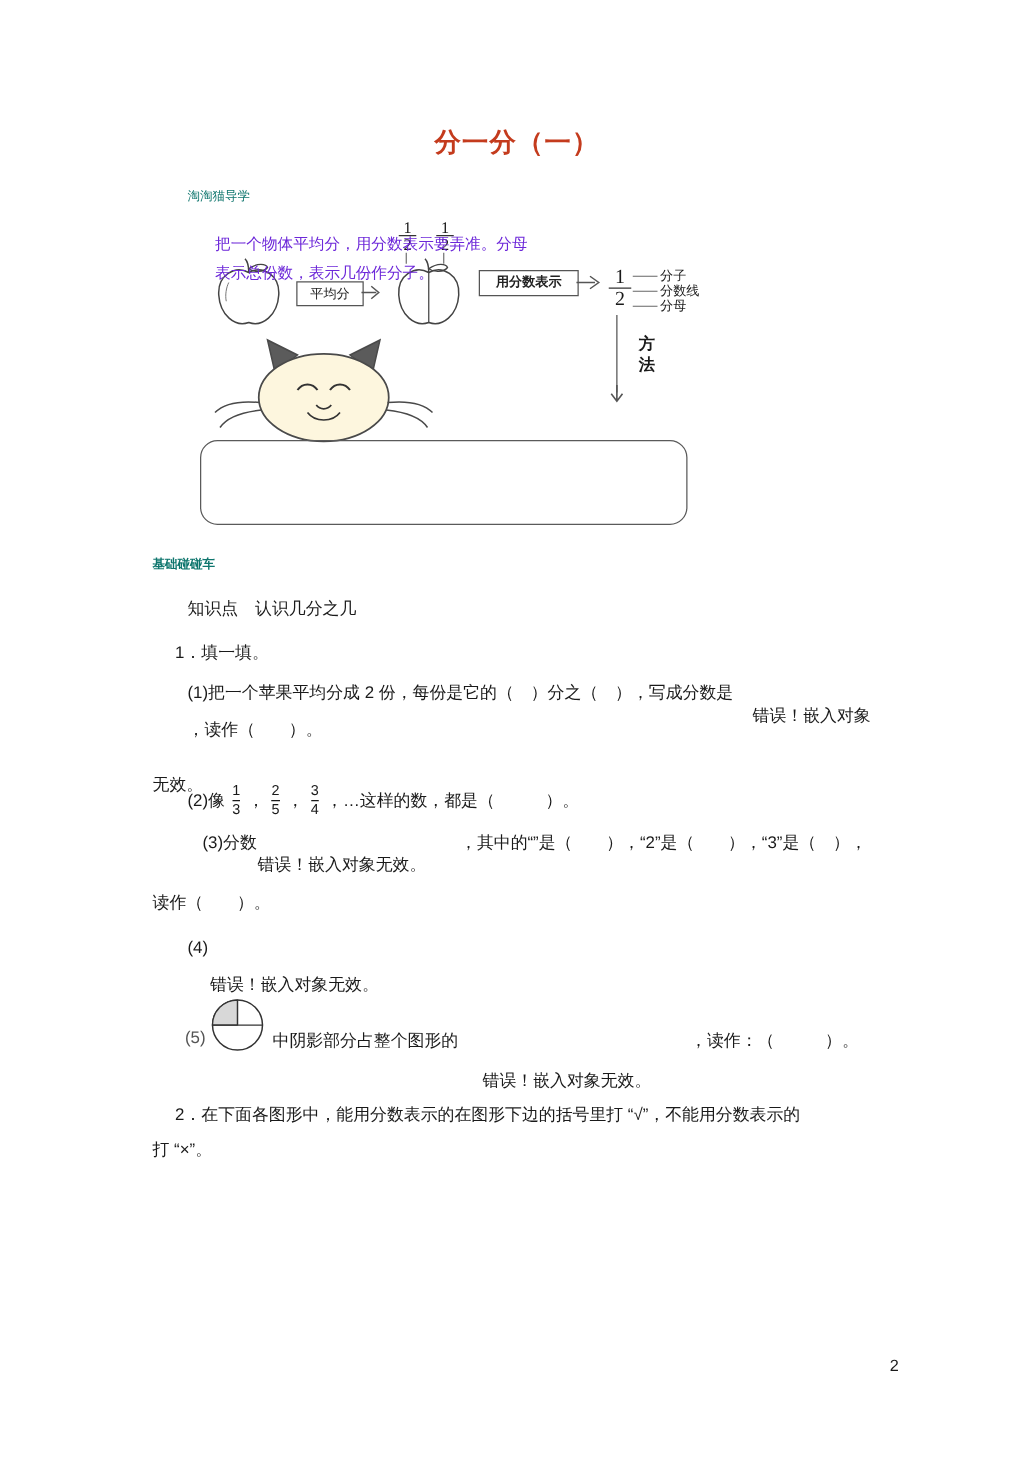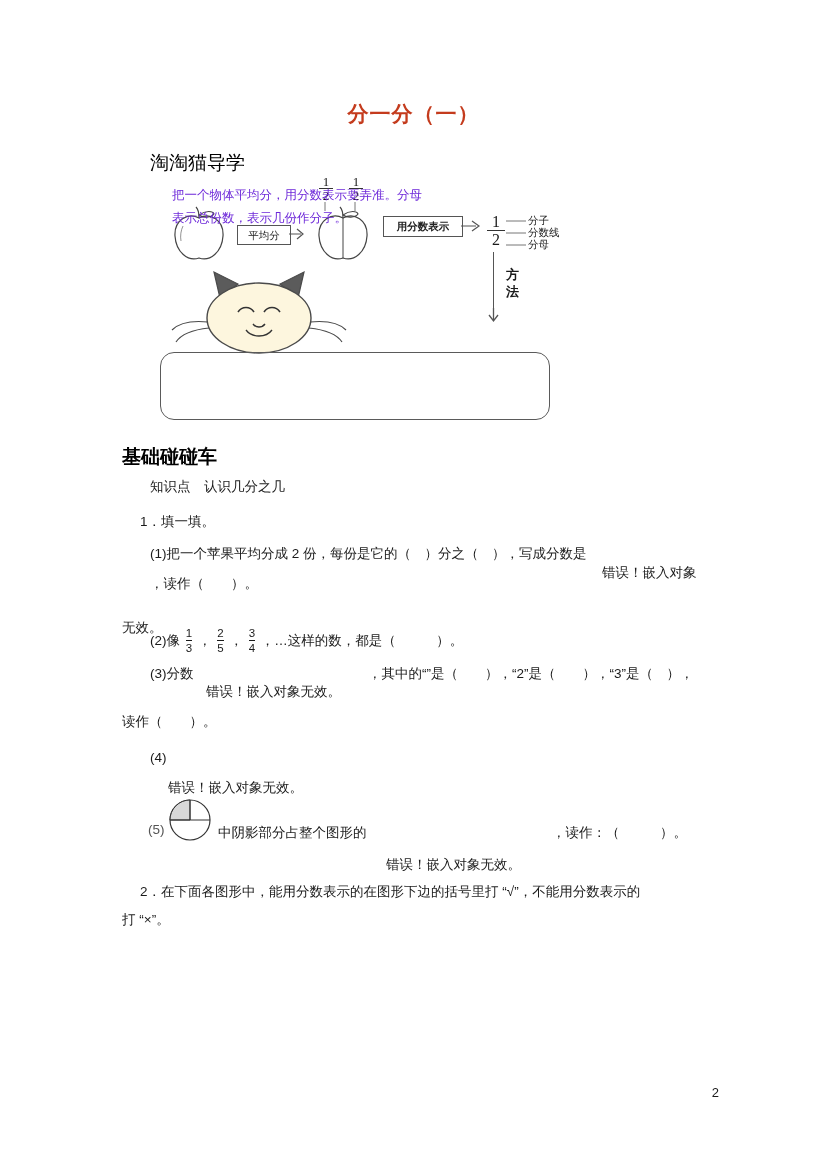--- a/index.html
+++ b/index.html
@@ -28,23 +28,23 @@
     width: 827px;
     text-align: center;
     color: #c43b1d;
     font-size: 21px;
     font-weight: bold;
     letter-spacing: 1px;
     font-family: "Liberation Sans", sans-serif;
   }
   .heading {
     position: absolute;
-    font-size: 19px;
+    font-size: 10px;
     font-family: Liberation Serif, serif;
-    color: #000000;
+    color: #0f766e;
   }
   .heading-bold {
     font-weight: bold;
   }
   .body-text {
     position: absolute;
     font-size: 13.5px;
     line-height: 20px;
     color: #1a1a1a;
     font-family: "Liberation Sans", sans-serif;
@@ -212,21 +212,21 @@
       <path d="M0 30 L20 30" stroke="#666" stroke-width="0.9"></path>
     </svg>
     <div style="position:absolute; left:378px; top:44px; font-size:10.5px; font-family:'Liberation Sans',sans-serif;">分子</div>
     <div style="position:absolute; left:378px; top:56px; font-size:10.5px; font-family:'Liberation Sans',sans-serif;">分数线</div>
     <div style="position:absolute; left:378px; top:68px; font-size:10.5px; font-family:'Liberation Sans',sans-serif;">分母</div>
 
     <div class="arrow-line" style="left:343px; top:82px; width:1.4px; height:62px;"></div>
     <svg style="position:absolute; left:337px; top:138px;" width="14" height="16">
       <path d="M6.5 0 L6.5 12 M2 7 L6.5 13 L11 7" fill="none" stroke="#555" stroke-width="1.3"></path>
     </svg>
-    <div style="position:absolute; left:356px; top:96px; font-size:13px; font-weight:bold; font-family:'Liberation Sans',sans-serif; line-height:17px; width:18px;">方法</div>
+    <div style="position:absolute; left:356px; top:96px; font-size:13px; font-weight:bold; font-family:'Liberation Sans',sans-serif; line-height:17px; width:18px;text-align:right;">方法</div>
 
     <svg class="cat" viewBox="0 0 190 90">
       <path d="M52 30 L46 4 L70 16 Z" fill="#5b5b5b" stroke="#4a4a4a" stroke-width="1.2"></path>
       <path d="M130 30 L136 4 L112 16 Z" fill="#5b5b5b" stroke="#4a4a4a" stroke-width="1.2"></path>
       <ellipse cx="91" cy="50" rx="52" ry="35" fill="#fdf6de" stroke="#4a4a4a" stroke-width="1.4"></ellipse>
       <path d="M70 44 C74 38, 82 38, 86 44" fill="none" stroke="#333" stroke-width="1.6"></path>
       <path d="M96 44 C100 38, 108 38, 112 44" fill="none" stroke="#333" stroke-width="1.6"></path>
       <path d="M85 56 C88 60, 94 60, 97 56" fill="none" stroke="#333" stroke-width="1.4"></path>
       <path d="M78 62 C84 70, 98 70, 104 62" fill="none" stroke="#333" stroke-width="1.3"></path>
       <path d="M40 54 C20 52, 10 56, 4 62" fill="none" stroke="#4a4a4a" stroke-width="1.2"></path>
@@ -268,21 +268,21 @@
     </span>
     <span>，</span>
     <span class="frac">
       <span class="n">3</span>
       <span class="l"></span>
       <span class="d">4</span>
     </span>
     <span>，…这样的数，都是（　　　）。</span>
   </div>
 
-  <div class="body-text" style="left:150px; top:664px;">(3)分数</div>
+  <div class="body-text" style="left:162px; top:664px;">(3)分数</div>
   <div class="body-text" style="left:368px; top:664px;">，其中的“”是（　　），“2”是（　　），“3”是（　），</div>
   <div class="body-text err" style="left:206px; top:682px;">错误！嵌入对象无效。</div>
   <div class="body-text" style="left:122px; top:712px;">读作（　　）。</div>
 
   <div class="body-text" style="left:150px; top:748px;">(4)</div>
   <div class="body-text err" style="left:168px; top:778px;">错误！嵌入对象无效。</div>
 
   <div class="body-text" style="left:148px; top:820px; color:#555;">(5)</div>
   <svg class="pie" style="left:168px; top:798px;" viewBox="0 0 44 44">
     <circle cx="22" cy="22" r="20" fill="#fff" stroke="#333" stroke-width="1.2"></circle>

